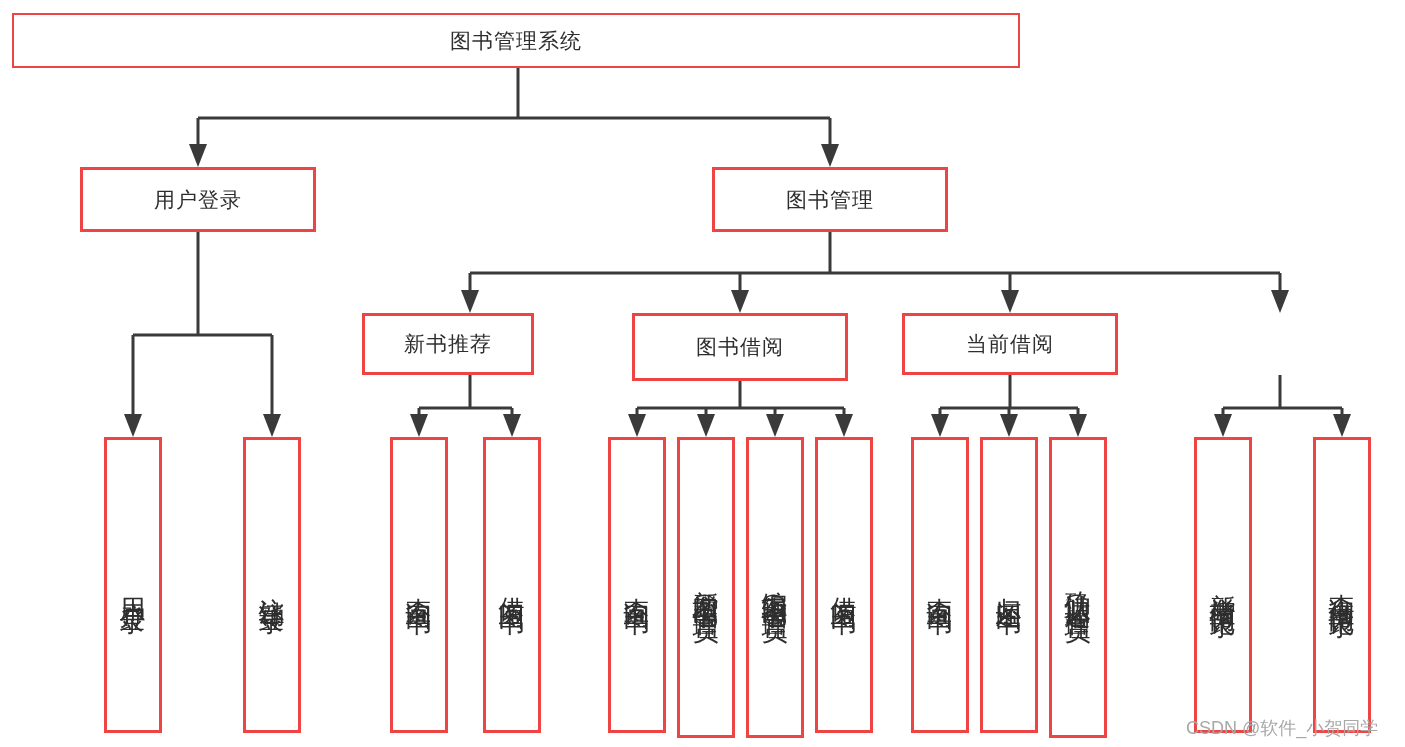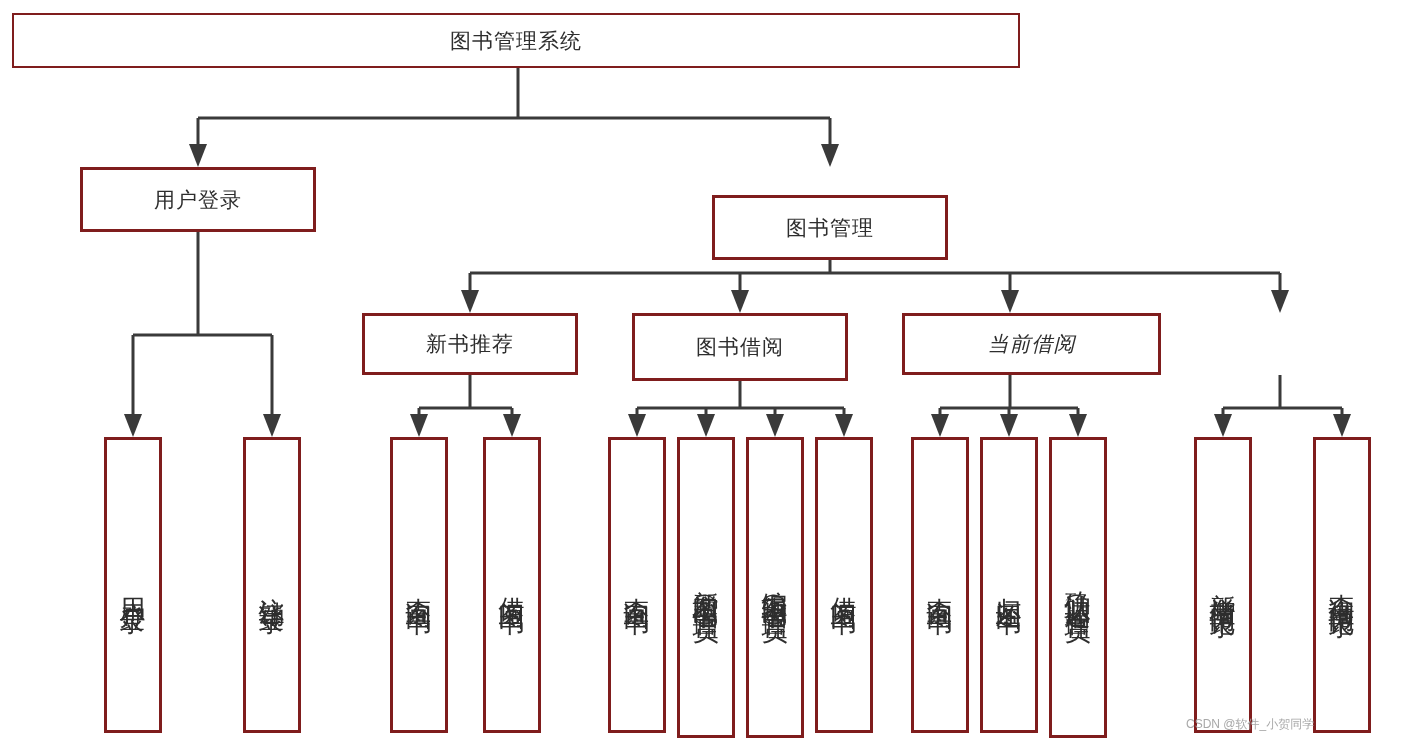--- a/index.html
+++ b/index.html
@@ -10,49 +10,49 @@
     font-family:"Liberation Sans","DejaVu Sans",sans-serif;
     overflow:hidden;
   }
   .wires{position:absolute;left:0;top:0;width:1405px;height:747px;}
   .wires path{stroke:#3a3a3a;stroke-width:3;fill:none;}
   .wires polygon{fill:#3a3a3a;}
   .node{
     position:absolute;
     box-sizing:border-box;
     background:#ffffff;
-    border:3px solid #7f1d1d;
+    border:3px solid #ef4444;
     color:#2e2e2e;
     display:flex;align-items:center;justify-content:center;
   }
   .h-node{font-size:21px;letter-spacing:1px;white-space:nowrap;}
   .v-node{
     writing-mode:vertical-rl;
     text-orientation:mixed;
     font-size:26px;
     letter-spacing:4px;
     line-height:1;
     white-space:nowrap;
   }
   .n-root{left:12px;top:13px;width:1008px;height:55px;border-width:2px;}
   .n-login{left:80px;top:167px;width:236px;height:65px;}
-  .n-mgmt{left:712px;top:167px;width:236px;height:65px;margin-top:28px;}
-  .n-rec{left:362px;top:313px;width:216px;height:62px;}
+  .n-mgmt{left:712px;top:167px;width:236px;height:65px;}
+  .n-rec{left:362px;top:313px;width:172px;height:62px;}
   .n-bb{left:632px;top:313px;width:216px;height:68px;}
-  .n-cb{left:902px;top:313px;width:259px;height:62px;font-style:italic;}
+  .n-cb{left:902px;top:313px;width:216px;height:62px;}
   .n-br{left:1172px;top:313px;width:216px;height:62px;}
   .leaf{top:437px;width:58px;height:296px;}
   .lf-1{left:104px}.lf-2{left:243px}.lf-3{left:390px}.lf-4{left:483px}
   .lf-5{left:608px}.lf-6{left:677px;height:301px}.lf-7{left:746px;height:301px}
   .lf-8{left:815px}.lf-9{left:911px}.lf-10{left:980px}.lf-11{left:1049px;height:301px}
   .lf-12{left:1194px}.lf-13{left:1313px}
   .watermark{
     position:absolute;
     left:1186px;top:716px;
-    font-size:12px;
+    font-size:18px;
     color:#a8a8a8;
     white-space:nowrap;
     z-index:5;
   }
 </style>
 </head>
 <body>
 
 <div class="stage">
 

